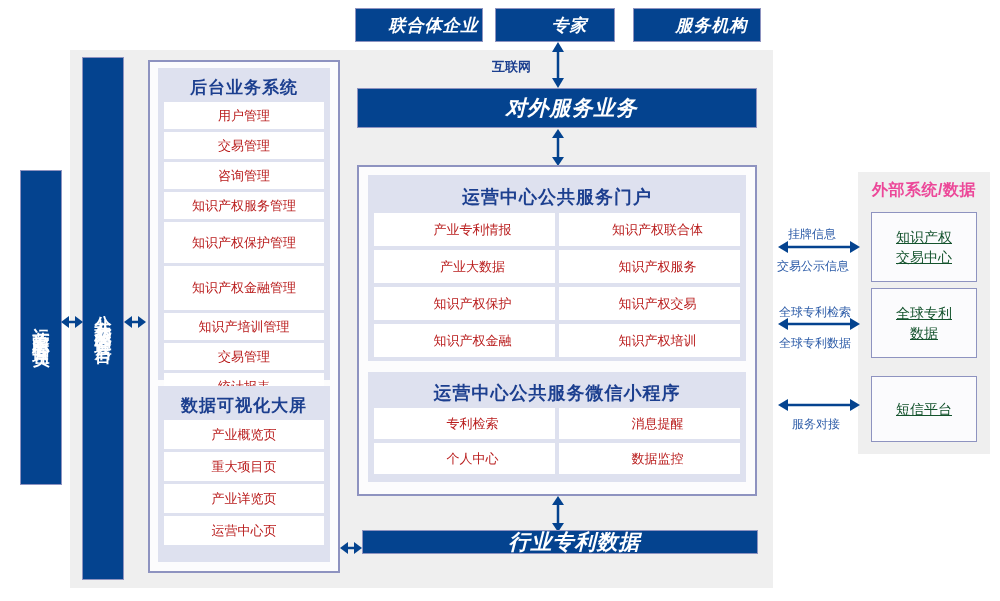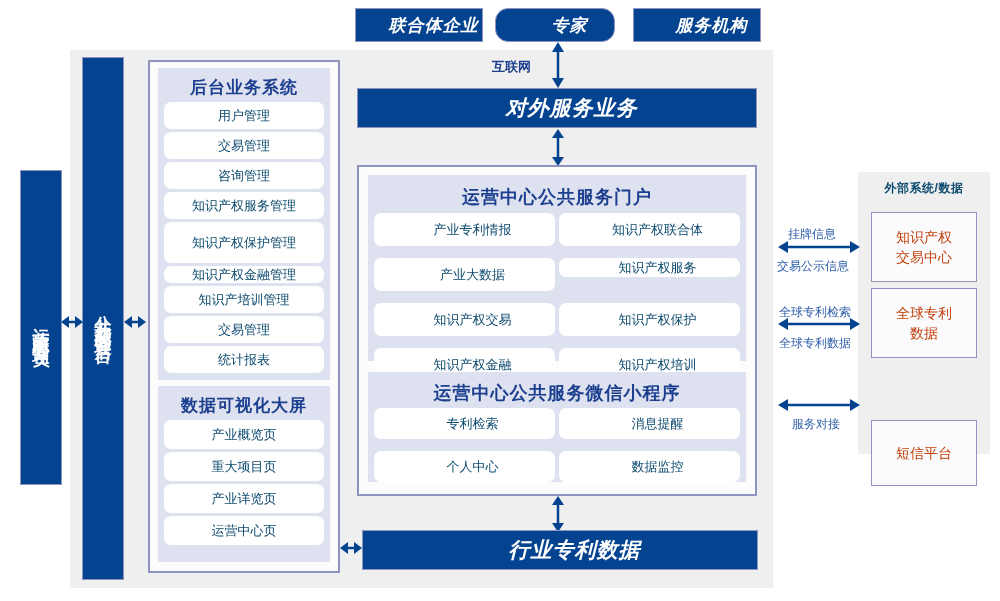--- a/index.html
+++ b/index.html
@@ -61,47 +61,47 @@
   .lav-title {
     color: #1c3f8f;
     font-weight: bold;
     font-size: 17px;
     text-align: center;
     line-height: 28px;
     letter-spacing: 1px;
   }
   .item {
     background: #ffffff;
-    color: #0c4a6e;
+    color: #b91c1c;
     font-size: 13px;
     text-align: center;
     display: flex; align-items: center; justify-content: center;
     margin-bottom: 3px;
-    border-radius: 7px;
   }
   .item:last-child { margin-bottom: 0; }
 
   .grid2 { display: grid; grid-template-columns: 1fr 1fr; gap: 4px; }
-  .grid2 .item { margin-bottom: 8px; padding-left: 16px; }
+  .grid2 .item { margin-bottom: 0; padding-left: 16px; }
 
   
   .ext-gray { position: absolute; background: #efefef; }
   .ext-title {
-    color: #0c4a6e; font-weight: bold; font-size: 12px;
+    color: #ec4899; font-weight: bold; font-size: 16px;
     text-align: center; font-style: normal; letter-spacing: 0.5px;
   }
   .ext-box {
     position: absolute;
     background: #fbfbfd;
     border: 1px solid #8e93c0;
-    color: #c2410c;
+    color: #14532d;
     font-size: 14px;
     display: flex; align-items: center; justify-content: center;
     text-align: center;
     line-height: 20px;
+    text-decoration: underline;
   }
 
   
   .arrow-h, .arrow-v { position: absolute; }
   .arrow-h svg, .arrow-v svg { display: block; }
 
   .arrow-label {
     position: absolute;
     color: #2d5ca8;
     font-size: 12px;
@@ -116,21 +116,21 @@
   }
 </style>
 </head>
 <body>
 
 <div class="stage">
 
   <div class="blue-box" style="left:355px; top:8px; width:128px; height:34px; font-size:17px;">
     <span>联合体企业</span>
   </div>
-  <div class="blue-box" style="left:495px; top:8px; width:120px; height:34px; font-size:17px;border-radius:13px;">
+  <div class="blue-box" style="left:495px; top:8px; width:120px; height:34px; font-size:17px;">
     <span>专家</span>
   </div>
   <div class="blue-box" style="left:633px; top:8px; width:128px; height:34px; font-size:17px;">
     <span>服务机构</span>
   </div>
 
   <div class="outer-gray" style="left:70px; top:50px; width:703px; height:538px;"></div>
 
   <div class="net-label" style="left:492px; top:58px;">互联网</div>
   <div class="arrow-v" style="left:548px; top:42px;">
@@ -180,21 +180,21 @@
   <div class="white-card" style="left:148px; top:60px; width:192px; height:513px;"></div>
 
   <div class="lav-panel" style="left:158px; top:68px; width:172px; height:312px;">
     <div class="lav-title">后台业务系统</div>
     <div>
       <div class="item" style="height:27px;">用户管理</div>
       <div class="item" style="height:27px;">交易管理</div>
       <div class="item" style="height:27px;">咨询管理</div>
       <div class="item" style="height:27px;">知识产权服务管理</div>
       <div class="item" style="height:41px;">知识产权保护管理</div>
-      <div class="item" style="height:17px;text-align:right;">知识产权金融管理</div>
+      <div class="item" style="height:44px;text-align:right;">知识产权金融管理</div>
       <div class="item" style="height:27px;">知识产培训管理</div>
       <div class="item" style="height:27px;">交易管理</div>
       <div class="item" style="height:27px;">统计报表</div>
     </div>
   </div>
 
   <div class="lav-panel" style="left:158px; top:386px; width:172px; height:176px;">
     <div class="lav-title">数据可视化大屏</div>
     <div>
       <div class="item" style="height:29px;">产业概览页</div>
@@ -213,23 +213,23 @@
   </div>
 
   <div class="white-card" style="left:357px; top:165px; width:400px; height:331px;"></div>
 
   <div class="lav-panel" style="left:368px; top:175px; width:378px; height:186px;">
     <div class="lav-title" style="font-size:18px; line-height:32px;">运营中心公共服务门户</div>
     <div class="grid2">
       <div class="item" style="height:33px;">产业专利情报</div>
       <div class="item" style="height:33px;">知识产权联合体</div>
       <div class="item" style="height:33px;">产业大数据</div>
-      <div class="item" style="height:19px;">知识产权服务</div>
+      <div class="item" style="height:33px;">知识产权服务</div>
+      <div class="item" style="height:33px;">知识产权保护</div>
       <div class="item" style="height:33px;">知识产权交易</div>
-      <div class="item" style="height:33px;">知识产权保护</div>
       <div class="item" style="height:33px;">知识产权金融</div>
       <div class="item" style="height:33px;">知识产权培训</div>
     </div>
   </div>
 
   <div class="lav-panel" style="left:368px; top:372px; width:378px; height:110px;">
     <div class="lav-title" style="font-size:18px; line-height:30px;">运营中心公共服务微信小程序</div>
     <div class="grid2">
       <div class="item" style="height:31px;">专利检索</div>
       <div class="item" style="height:31px;">消息提醒</div>
@@ -239,33 +239,33 @@
   </div>
 
   <div class="arrow-v" style="left:548px; top:496px;">
     <svg width="20" height="36" viewBox="0 0 20 36">
       <line x1="10" y1="7" x2="10" y2="29" stroke="#04438f" stroke-width="2.5"></line>
       <polygon points="10,0 4,9 16,9" fill="#04438f"></polygon>
       <polygon points="10,36 4,27 16,27" fill="#04438f"></polygon>
     </svg>
   </div>
 
-  <div class="blue-box" style="left:362px; top:530px; width:396px; height:40px; font-size:21px;">
+  <div class="blue-box" style="left:362px; top:530px; width:396px; height:24px; font-size:21px;">
     <span>行业专利数据</span>
   </div>
 
   <div class="ext-gray" style="left:858px; top:172px; width:132px; height:282px;"></div>
 
   <div class="ext-title" style="position:absolute; left:858px; top:180px; width:132px;">外部系统/数据</div>
 
   <div class="ext-box" style="left:871px; top:212px; width:106px; height:70px; white-space:pre-line;">知识产权
 交易中心</div>
   <div class="ext-box" style="left:871px; top:288px; width:106px; height:70px; white-space:pre-line;">全球专利
 数据</div>
-  <div class="ext-box" style="left:871px; top:376px; width:106px; height:66px; white-space:pre-line;margin-top:44px;">短信平台</div>
+  <div class="ext-box" style="left:871px; top:376px; width:106px; height:66px; white-space:pre-line;">短信平台</div>
 
   <div class="arrow-h" style="left:778px; top:238px;">
     <svg width="82" height="18" viewBox="0 0 82 18">
       <line x1="8" y1="9" x2="74" y2="9" stroke="#04438f" stroke-width="2.5"></line>
       <polygon points="0,9 10,3 10,15" fill="#04438f"></polygon>
       <polygon points="82,9 72,3 72,15" fill="#04438f"></polygon>
     </svg>
   </div>
   <div class="arrow-label" style="left:788px; top:226px;">挂牌信息</div>
   <div class="arrow-label" style="left:777px; top:258px;">交易公示信息</div>

